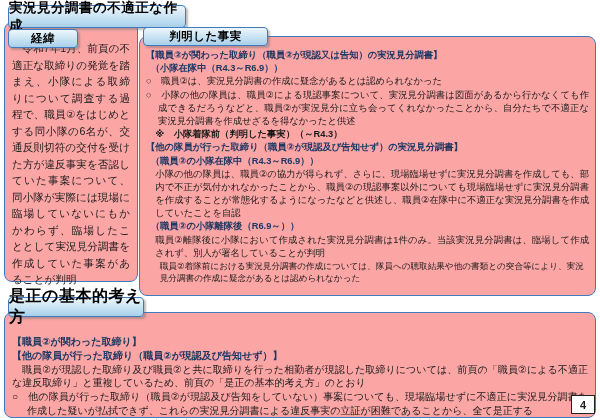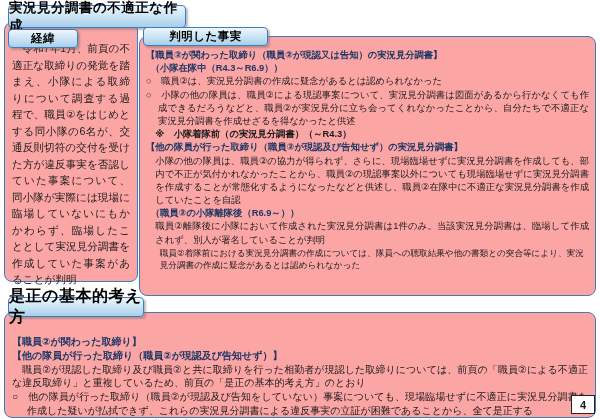--- a/index.html
+++ b/index.html
@@ -69,22 +69,23 @@
 </div>
 
 <div class="tab" id="facts-tab">
   <span>判明した事実</span>
 </div>
 <div class="panel" id="facts-panel">
   <div class="facts-line h1">【職員②が関わった取締り（職員②が現認又は告知）の実況見分調書】</div>
   <div class="facts-line h2">（小隊在隊中（R4.3～R6.9））</div>
   <div class="facts-line li-circle">○　職員②は、実況見分調書の作成に疑念があるとは認められなかった</div>
   <div class="facts-line li-circle">○　小隊の他の隊員は、職員②による現認事案について、実況見分調書は図面があるから行かなくても作成できるだろうなどと、職員②が実況見分に立ち会ってくれなかったことから、自分たちで不適正な実況見分調書を作成せざるを得なかったと供述</div>
-  <div class="facts-line note-h">※　小隊着隊前（の実況見分調書）（～R4.3）</div>
+  <div class="facts-line note-h">※　小隊着隊前（判明した事実）（～R4.3）</div>
   <div class="facts-line h1">【他の隊員が行った取締り（職員②が現認及び告知せず）の実況見分調書】</div>
+  <div class="facts-line h2">（職員②の小隊在隊中（R4.3～R6.9））</div>
   <div class="facts-line plain-ind">小隊の他の隊員は、職員②の協力が得られず、さらに、現場臨場せずに実況見分調書を作成しても、部内で不正が気付かれなかったことから、職員②の現認事案以外についても現場臨場せずに実況見分調書を作成することが常態化するようになったなどと供述し、職員②在隊中に不適正な実況見分調書を作成していたことを自認</div>
   <div class="facts-line h2">（職員②の小隊離隊後（R6.9～））</div>
   <div class="facts-line plain-ind">職員②離隊後に小隊において作成された実況見分調書は1件のみ。当該実況見分調書は、臨場して作成されず、別人が署名していることが判明</div>
   <div class="note-b">職員②着隊前における実況見分調書の作成については、隊員への聴取結果や他の書類との突合等により、実況見分調書の作成に疑念があるとは認められなかった</div>
 </div>
 
 <div class="tab" id="correction-tab">
   <span>是正の基本的考え方</span>
 </div>
 <div class="panel" id="correction-panel">

